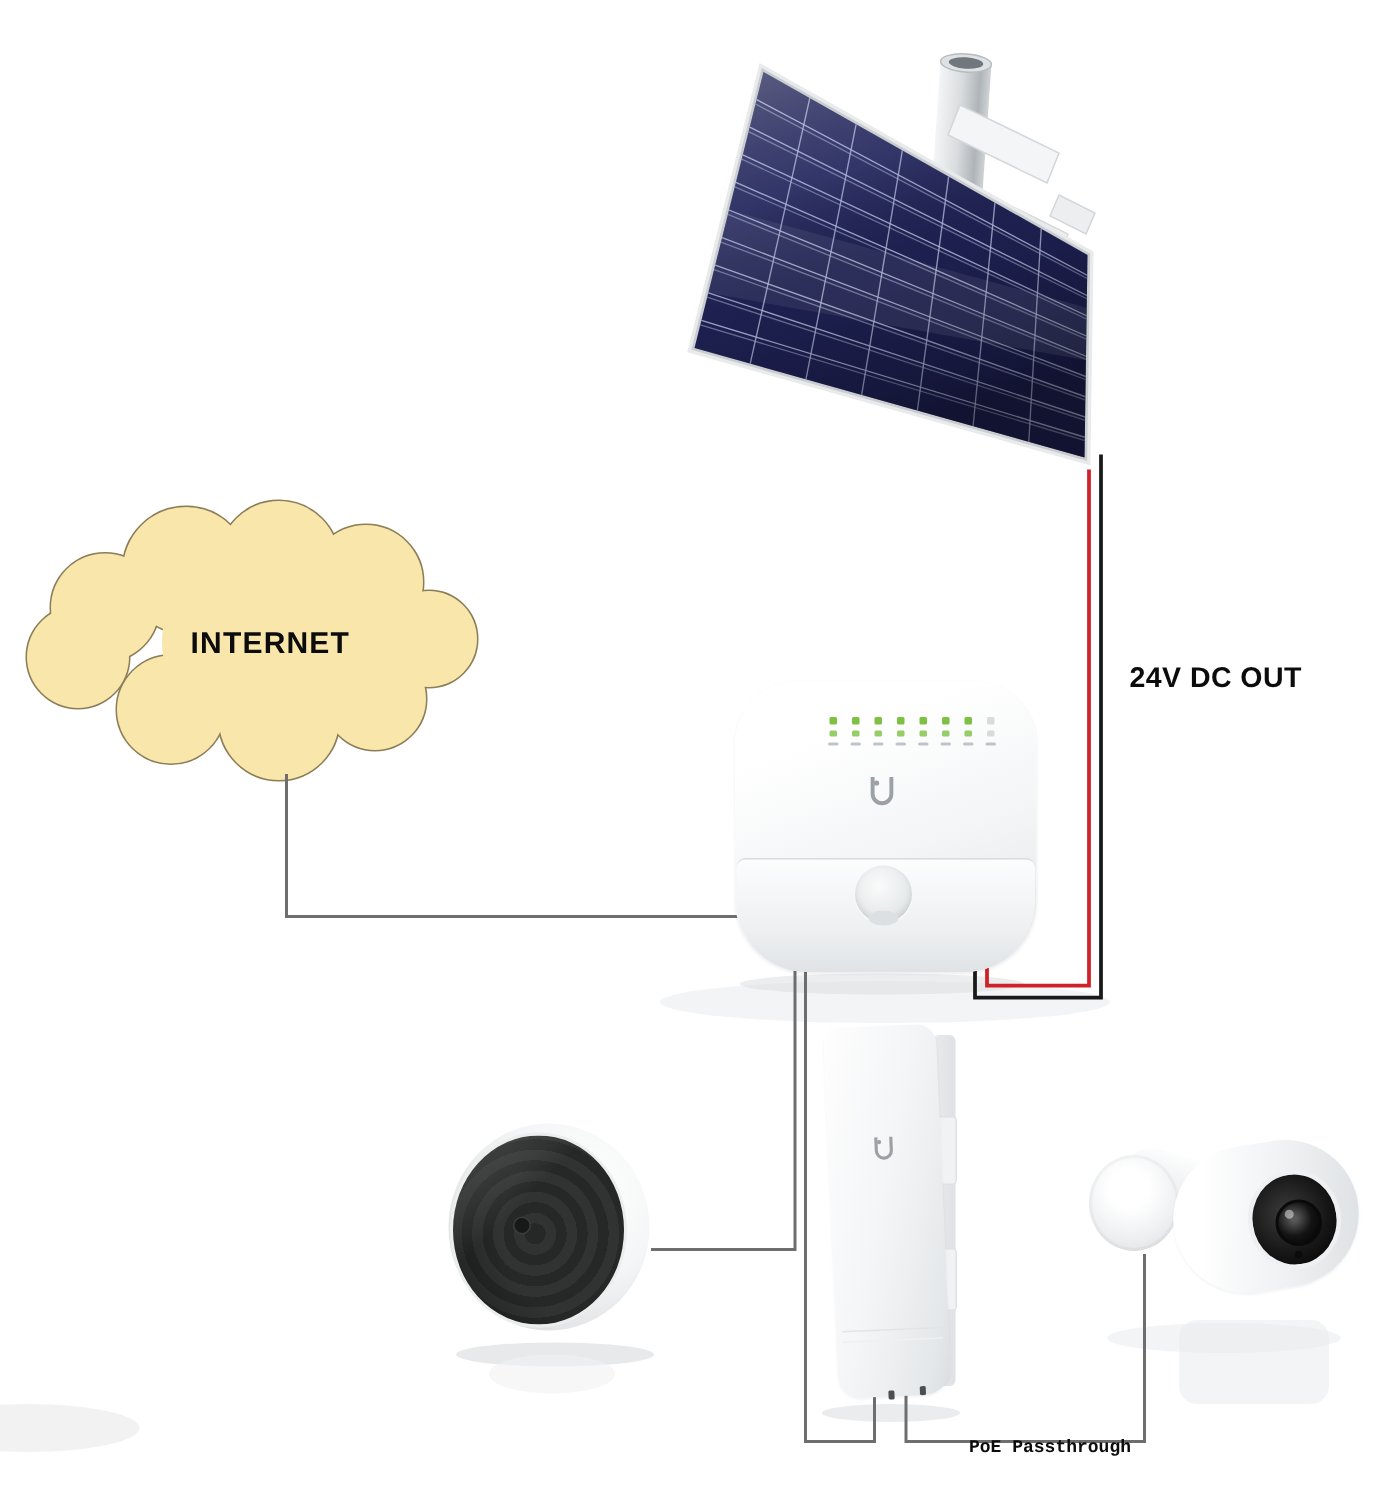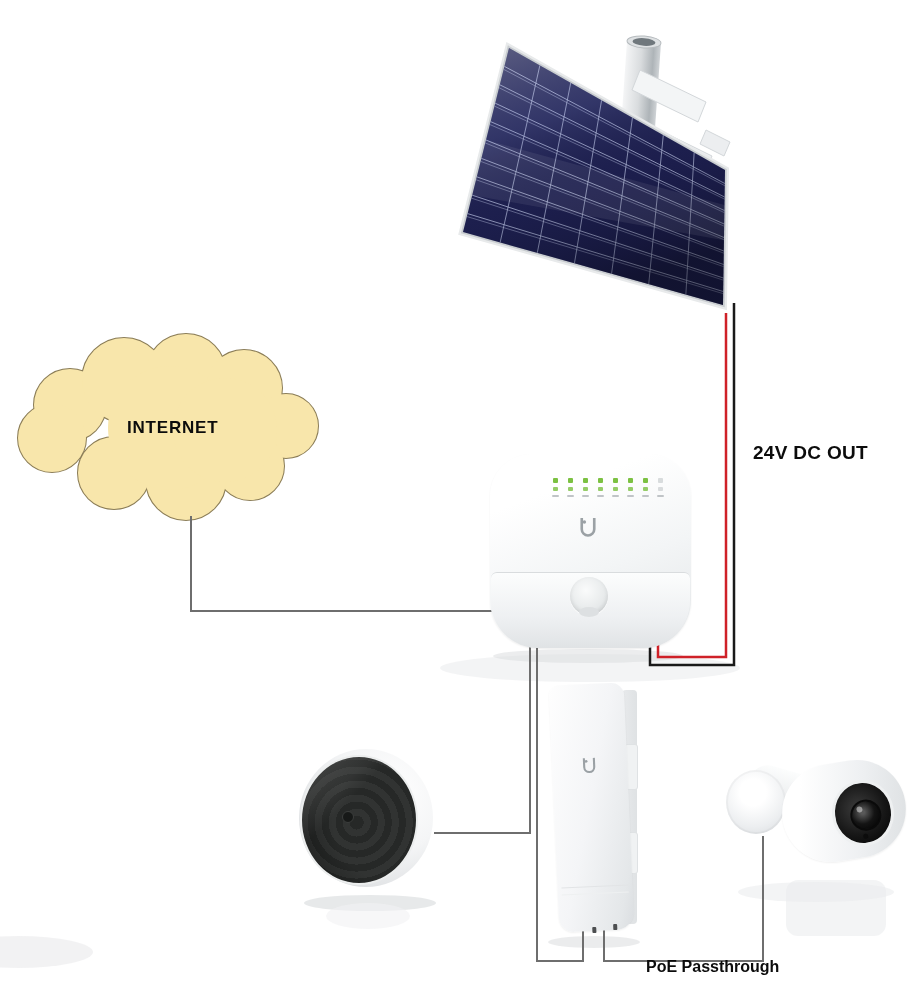--- a/index.html
+++ b/index.html
@@ -13,23 +13,23 @@
   .wire{fill:none;stroke:var(--wire-gray,#6e6e6e);stroke-width:2;}
   .wire-red{fill:none;stroke:var(--wire-red,#cf2128);stroke-width:2.5;}
   .wire-black{fill:none;stroke:var(--wire-black,#191919);stroke-width:2.5;}
 
   
   .cloud-stroke circle{fill:var(--cloud-fill,#f8e6ab);stroke:var(--cloud-stroke,#8b7d57);stroke-width:2;}
   .cloud-fillonly circle{fill:var(--cloud-fill,#f8e6ab);stroke:none;}
 
   
   .diagram-label{position:absolute;color:#0c0c0c;font-weight:bold;white-space:nowrap;}
-  #label-internet{left:127px;top:418px;font-size:17px;letter-spacing:.8px;}
+  #label-internet{left:127px;top:418px;font-size:20px;letter-spacing:.8px;}
   #label-dcout{left:753px;top:442px;font-size:19px;letter-spacing:.3px;}
-  #label-poe{left:646px;top:958px;font-size:16px;}
+  #label-poe{left:646px;top:958px;font-size:12px;font-family:Liberation Mono, monospace;}
 
   
   .edgepoint{position:absolute;left:490px;top:454px;width:201px;height:194px;
     border-radius:42px 42px 48px 48px;
     background:linear-gradient(160deg,#ffffff 22%,#f3f5f6 58%,#e3e6e8 96%);
     box-shadow:0 1px 2px rgba(0,0,0,.07);}
   .ep-lower{position:absolute;left:1px;right:1px;top:118px;bottom:0;
     border-radius:6px 6px 47px 47px;border-top:1px solid #d9dcde;
     background:linear-gradient(180deg,#fcfdfd 0%,#eef0f2 60%,#e0e3e5 100%);}
   .ep-knob{position:absolute;left:80px;top:123px;width:38px;height:38px;border-radius:50%;

